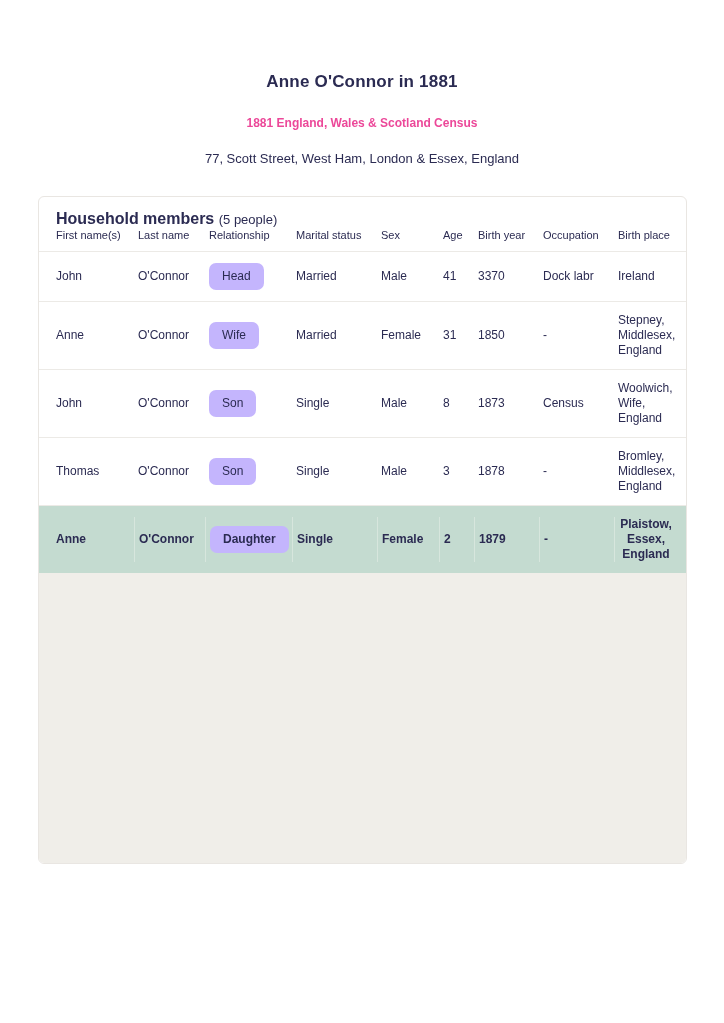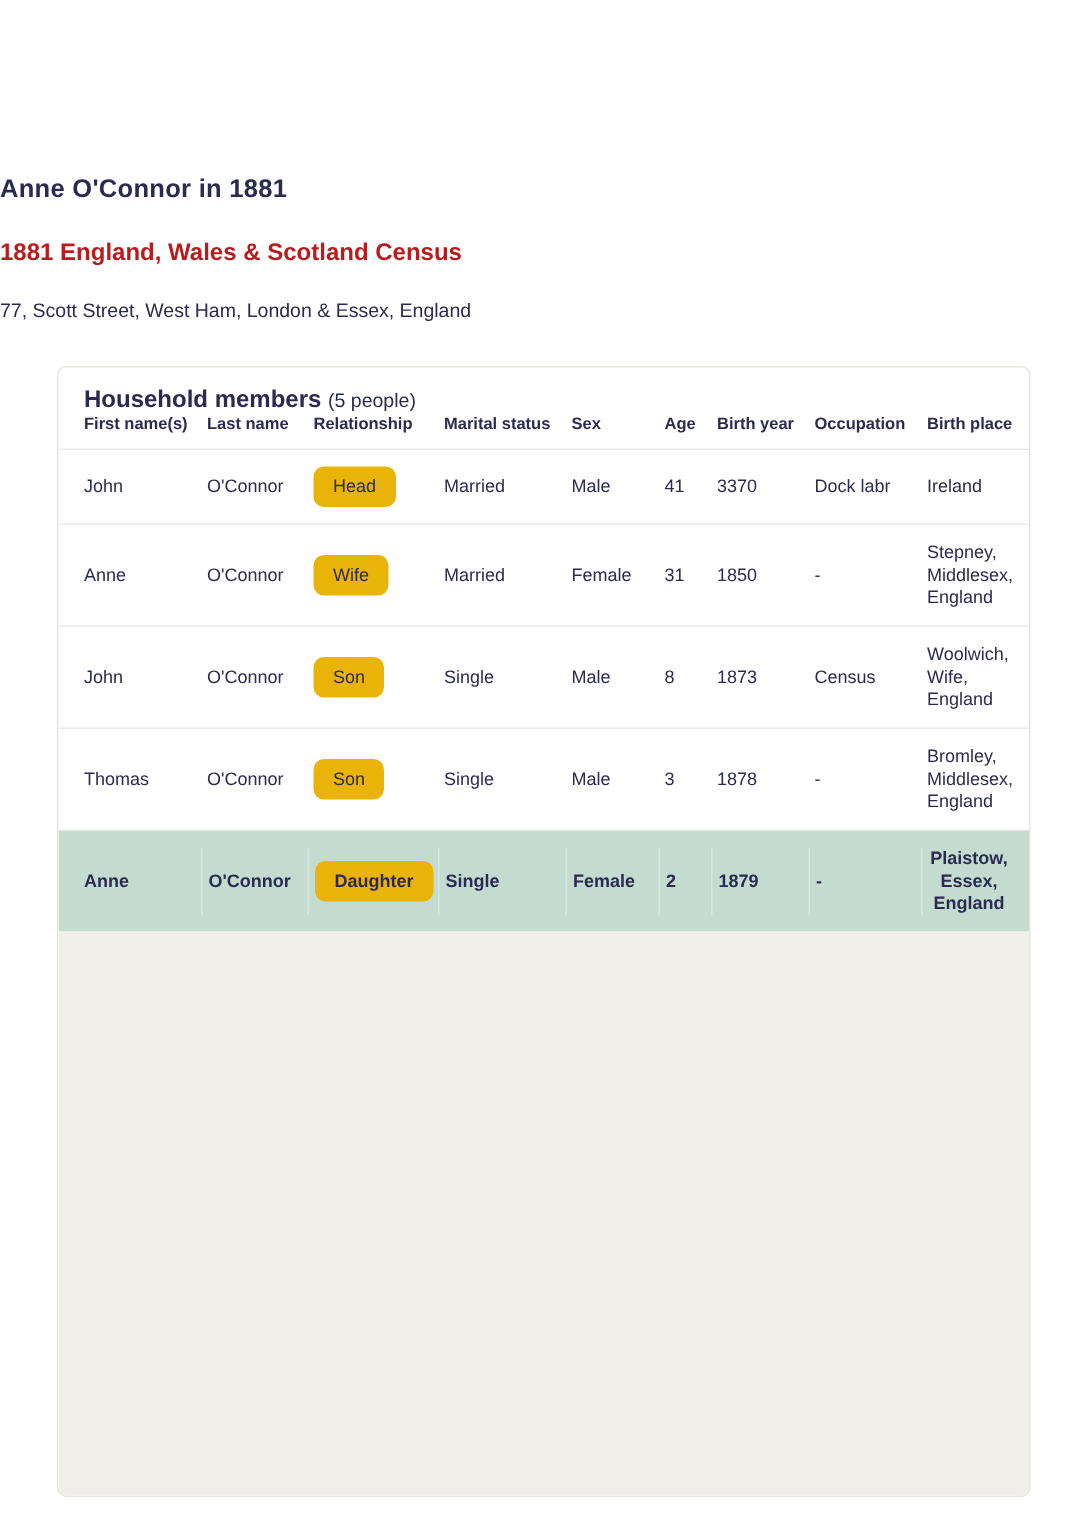--- a/index.html
+++ b/index.html
@@ -3,44 +3,44 @@
 <meta charset="utf-8">
 <style>
   * { margin: 0; padding: 0; box-sizing: border-box; }
   html, body { width: 724px; height: 1023px; background: #ffffff; }
   body {
     font-family: "Liberation Sans", sans-serif;
     color: #2B2B52;
   }
 
   
-  .page-header { padding-top: 72px; margin-top: 44px; }
+  .page-header { text-align: center; padding-top: 72px; }
   .page-title {
     font-size: 17px;
     font-weight: bold;
     letter-spacing: 0.2px;
   }
   .collection-link {
     margin-top: 24px;
-    font-size: 16px;
+    font-size: 12px;
     font-weight: bold;
-    color: #b91c1c;
+    color: #ec4899;
     cursor: pointer;
   }
   .record-address {
     margin-top: 21px;
     font-size: 13px;
     color: #2B2B52;
   }
 
   
   .card {
     margin: 30px 0 0 38px;
     width: 649px;
-    height: 754px;
+    height: 668px;
     border: 1px solid #E9E6E2;
     border-radius: 6px;
     background: #ffffff;
     overflow: hidden;
     display: flex;
     flex-direction: column;
   }
   .card-pad { padding: 0 8px 0 17px; }
 
   .section-heading {
@@ -60,40 +60,40 @@
     align-items: center;
   }
 
   .thead {
     height: 23px;
     border-bottom: 1px solid #ECEAE6;
     align-items: start;
   }
   .thead .hcell {
     font-size: 11px;
-    font-weight: bold;
+    font-weight: normal;
     padding-right: 4px;
     white-space: nowrap;
   }
 
   .row {
     border-bottom: 1px solid #ECEAE6;
     min-height: 48px;
     padding-top: 11px;
     padding-bottom: 11px;
   }
   .cell {
     font-size: 12px;
     line-height: 15px;
     padding-right: 5px;
     overflow-wrap: break-word;
   }
   .badge {
     display: inline-block;
-    background: #eab308;
+    background: #c4b5fd;
     border-radius: 7px;
     padding: 6px 13px;
     font-size: 12px;
     color: #2B2B52;
   }
 
   .row.highlight {
     background: #C4DBD0;
     border-bottom: none;
     font-weight: bold;

